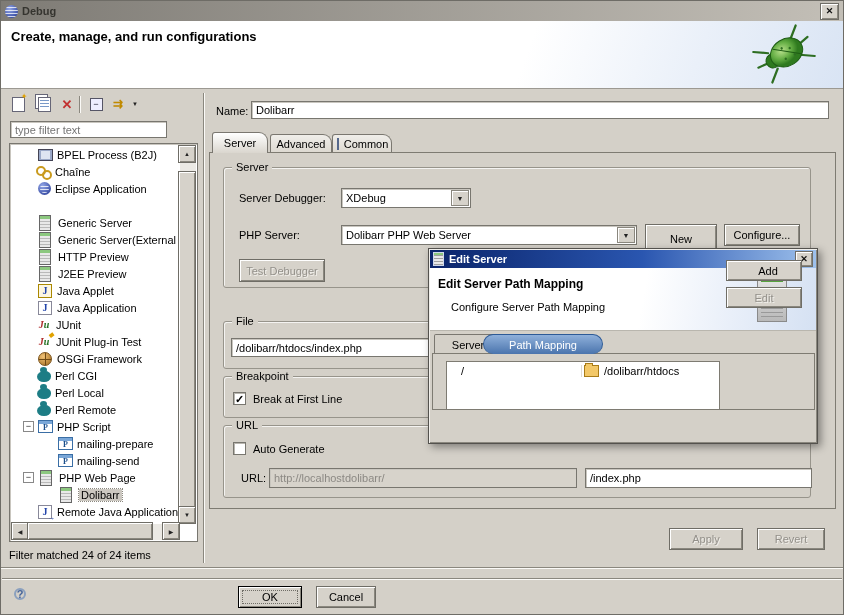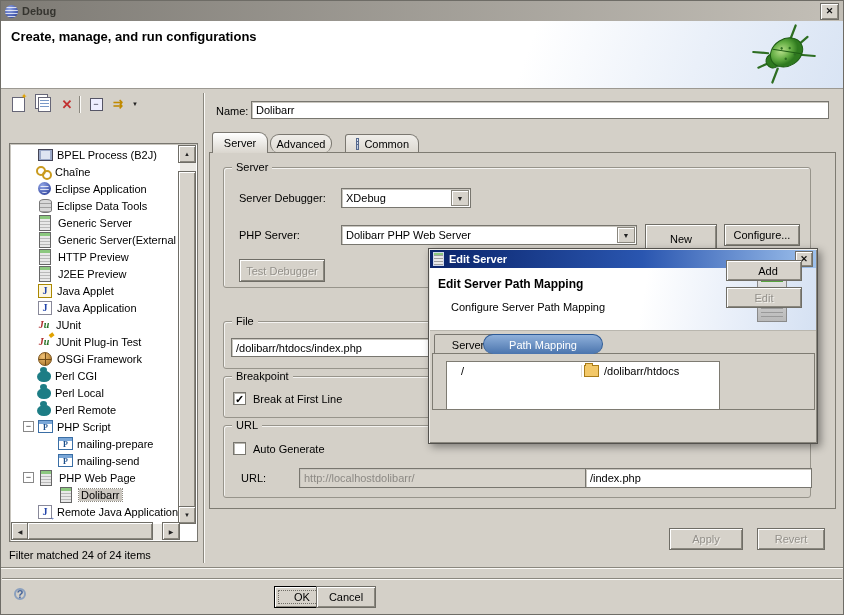--- a/index.html
+++ b/index.html
@@ -177,38 +177,35 @@
         <span>−</span>
       </span>
     </div>
   <div class="abs tico" style="left:106px;top:93px;">
       <span class="filtg">⇉</span>
     </div>
   <div class="abs tico" style="left:128px;top:93px;width:12px;">
       <span class="caret">▼</span>
     </div>
 
+  <input class="abs inp" style="left: 9px; top: 120px; width: 157px; height: 17px;" placeholder="type filter text">
 
   <div class="abs treebox" style="left:8px;top:142px;width:189px;height:399px;">
     <div class="trow" style="top:2px">
         <span class="ic ic-bpel"></span>
         <span class="lbl">BPEL Process (B2J)</span>
       </div>
     <div class="trow" style="top:19px">
         <span class="ic ic-chain"></span>
         <span class="lbl">Chaîne</span>
       </div>
     <div class="trow" style="top:36px">
         <span class="ic ic-eclipse"></span>
         <span class="lbl">Eclipse Application</span>
       </div>
-    <div class="trow" style="top:53px">
-        <span class="ic ic-db"></span>
-        <span class="lbl">Eclipse Data Tools</span>
-      </div>
     <div class="trow" style="top:70px">
         <span class="ic ic-srv"></span>
         <span class="lbl">Generic Server</span>
       </div>
     <div class="trow" style="top:87px">
         <span class="ic ic-srv"></span>
         <span class="lbl">Generic Server(External La</span>
       </div>
     <div class="trow" style="top:104px">
         <span class="ic ic-srv"></span>
@@ -321,24 +318,24 @@
   <div class="abs lab" style="left:8px;top:548px;">Filter matched 24 of 24 items</div>
 
   <div class="abs etchv" style="left:202px;top:92px;height:470px;"></div>
 
   <span class="abs lab" style="left:215px;top:104px;">Name:</span>
   <input class="abs inp" style="left: 250px; top: 100px; width: 578px; height: 18px;" value="Dolibarr">
 
   <div class="abs tab active" style="left:211px;top:131px;width:56px;height:21px;">
       <span>Server</span>
     </div>
-  <div class="abs tab" style="left:269px;top:133px;width:62px;height:19px;border-radius:9px;">
+  <div class="abs tab" style="left:269px;top:133px;width:62px;height:19px;">
       <span>Advanced</span>
     </div>
-  <div class="abs tab" style="left:344px;top:133px;width:74px;height:19px;padding-left:10px;">
+  <div class="abs tab" style="left:331px;top:133px;width:60px;height:19px;padding-left:10px;">
       <span class="common-ic"></span>
       <span>Common</span>
     </div>
   <div class="abs cbox" style="left:208px;top:151px;width:627px;height:357px;"></div>
 
   <div class="abs grp" style="left:222px;top:166px;width:588px;height:121px;">
     <span class="leg">Server</span>
   </div>
   <span class="abs lab" style="left:238px;top:191px;">Server Debugger:</span>
   <div class="abs combo" style="left:340px;top:187px;width:130px;height:20px;">
@@ -376,21 +373,21 @@
       <span>✓</span>
     </span>
   <span class="abs lab" style="left:252px;top:392px;">Break at First Line</span>
 
   <div class="abs grp" style="left:222px;top:424px;width:588px;height:73px;">
     <span class="leg">URL</span>
   </div>
   <span class="abs chk" style="left:232px;top:441px;width:13px;height:13px;"></span>
   <span class="abs lab" style="left:252px;top:442px;">Auto Generate</span>
   <span class="abs lab" style="left:240px;top:471px;">URL:</span>
-  <div class="abs inp gray" style="left:268px;top:467px;width:308px;height:20px;margin-left:30px;">
+  <div class="abs inp gray" style="left:268px;top:467px;width:308px;height:20px;">
       <span>http://localhostdolibarr/</span>
     </div>
   <input class="abs inp" style="left: 584px; top: 467px; width: 227px; height: 20px;" value="/index.php">
 
   <div class="abs btn dis" style="left:668px;top:527px;width:74px;height:22px;">
       <span>Apply</span>
     </div>
   <div class="abs btn dis" style="left:756px;top:527px;width:68px;height:22px;">
       <span>Revert</span>
     </div>
@@ -444,20 +441,20 @@
       </div>
       <div class="abs btn dis" style="left:297px;top:38px;width:76px;height:21px;">
         <span>Edit</span>
       </div>
     </div>
 
     <div class="dbot">
       <div class="abs helpc" style="left:12px;top:9px;width:12px;height:12px;">
         <span>?</span>
       </div>
-      <div class="abs btn focus" style="left:236px;top:7px;width:56px;height:22px;margin-left:36px;">
+      <div class="abs btn focus" style="left:236px;top:7px;width:64px;height:22px;">
         <span>OK</span>
       </div>
       <div class="abs btn" style="left:314px;top:7px;width:60px;height:22px;">
         <span>Cancel</span>
       </div>
     </div>
   </div>
 
 </body></html>

